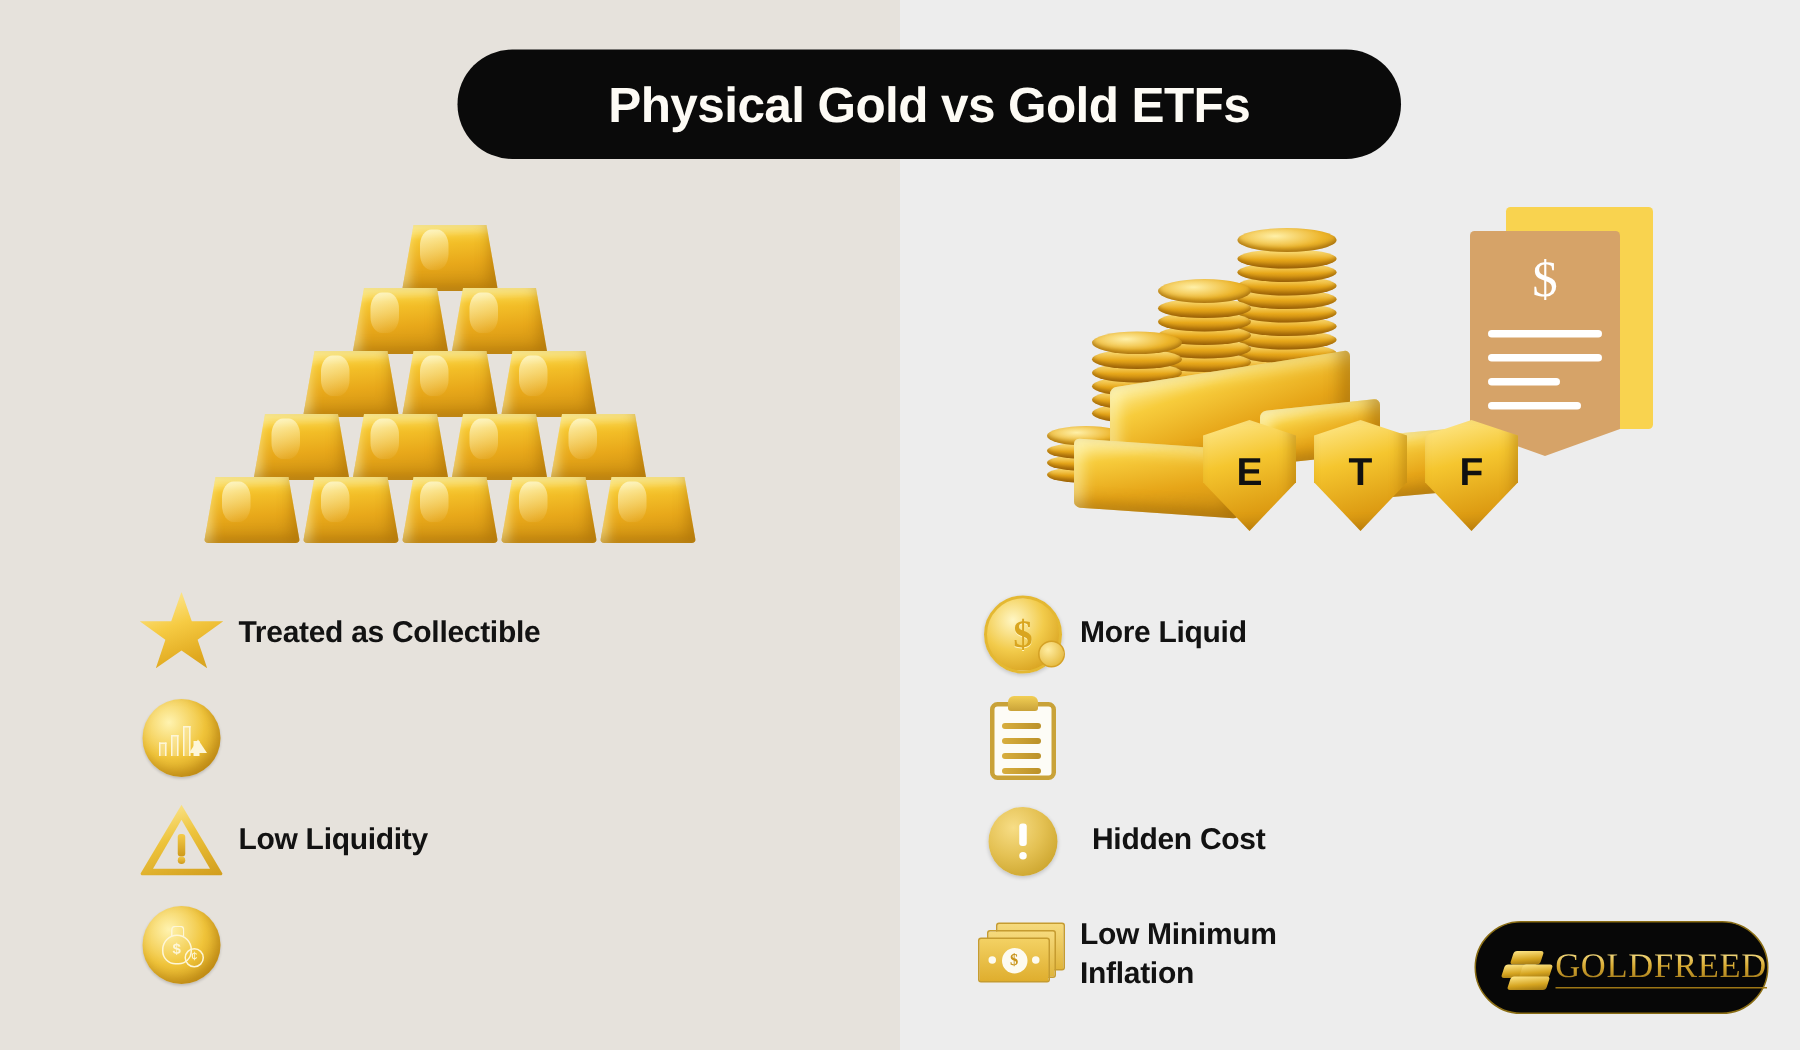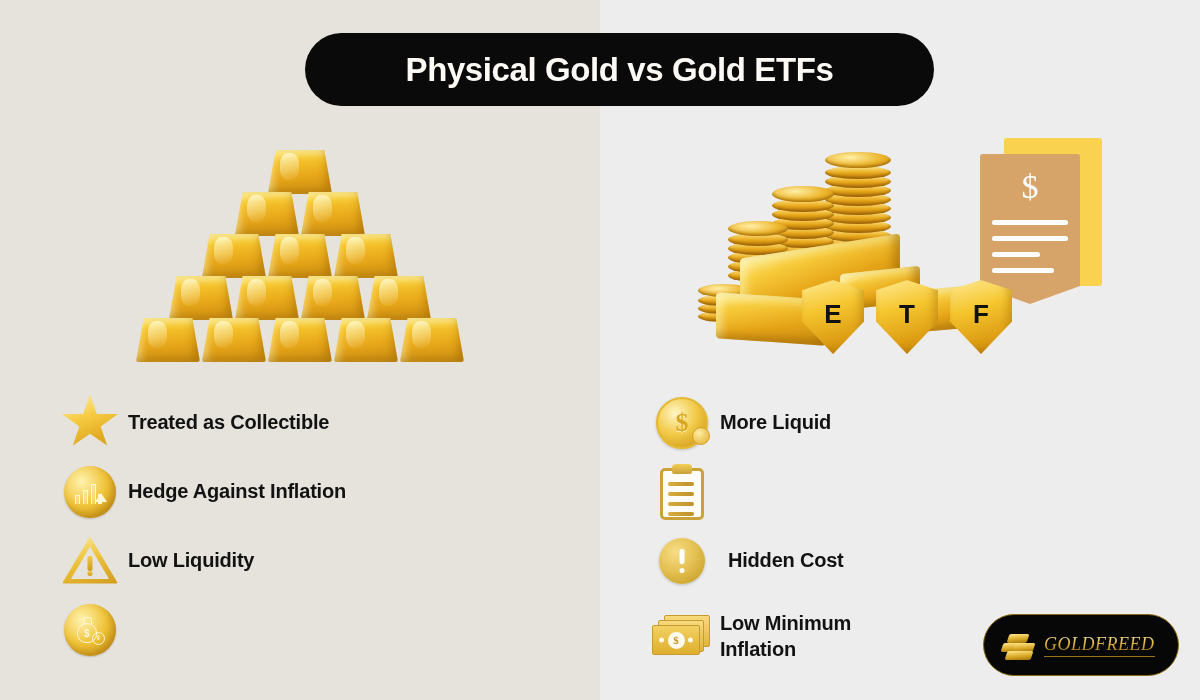--- a/index.html
+++ b/index.html
@@ -118,21 +118,21 @@
   .features { position:absolute; left:0; top:388px; width:100%; }
   .feat { display:flex; align-items:center; height:69px; }
   .feat-icon {
     width:76px; min-width:76px;
     display:flex; align-items:center; justify-content:center;
   }
   .feat-label {
     font-size:20px; font-weight:bold; color:#121212;
     letter-spacing:-0.2px; line-height:1.28;
   }
-  .col-left  .features { padding-left:52px; }
+  .col-left  .features { padding-left:83px; }
   .col-right .features { padding-left:644px; }
   .col-right .features { padding-left:0; margin-left:44px; }
 
   .feat-r2 .feat-label, .feat-r3 .feat-label { padding-left:8px; }
   .feat-r4 { height:84px; }
 
   
   .gcircle {
     width:52px; height:52px; border-radius:50%;
     background:radial-gradient(circle at 34% 30%,#fff3b0,#f0c43a 48%,#d8a420 78%,#c08e16 100%);
@@ -311,28 +311,27 @@
   .logo-bar {
     position:absolute; height:9px; border-radius:2px;
     background:linear-gradient(175deg,#ffe88a,#d6a521 60%,#9d7411);
   }
   .lb1 { left:6px;  top:2px;  width:20px; transform:skewX(-18deg); }
   .lb2 { left:0;    top:11px; width:22px; transform:skewX(-18deg); }
   .lb3 { left:12px; top:11px; width:20px; transform:skewX(-18deg); }
   .lb4 { left:4px;  top:19px; width:26px; transform:skewX(-18deg); }
   .logo-text {
     font-family:"Liberation Serif", serif;
-    font-size:18px; letter-spacing:0.5px;
+    font-size:23px; letter-spacing:0.5px;
     background:linear-gradient(180deg,#fdf0a9 0%,#e8c council 0%,#d9ab32 48%,#8a6412 100%);
     background:linear-gradient(180deg,#fdf0a9 0%,#d9ab32 48%,#8a6412 100%);
     -webkit-background-clip:text; background-clip:text;
     color:transparent;
     border-bottom:1px solid #9d7715;
     padding-bottom:1px;
-    font-style:italic;
   }
 </style>
 </head>
 <body>
 
 <div class="bg-left"></div>
 <div class="bg-right"></div>
 
 <div class="title-pill">
   <div class="title-text">Physical Gold vs Gold ETFs</div>
@@ -384,21 +383,20 @@
         <div class="gcircle">
           <div class="ic-bars">
             <i></i>
               <i></i>
               <i></i>
             <div class="ic-arrow-stem"></div>
             <div class="ic-arrow"></div>
           </div>
         </div>
       </div>
-      <div class="feat-label">Hedge Against Inflation</div>
     </div>
 
     <div class="feat">
       <div class="feat-icon">
         <div class="tri-wrap">
           <div class="tri-out"></div>
           <div class="tri-in"></div>
           <div class="tri-bang"></div>
           <div class="tri-dot"></div>
         </div>

